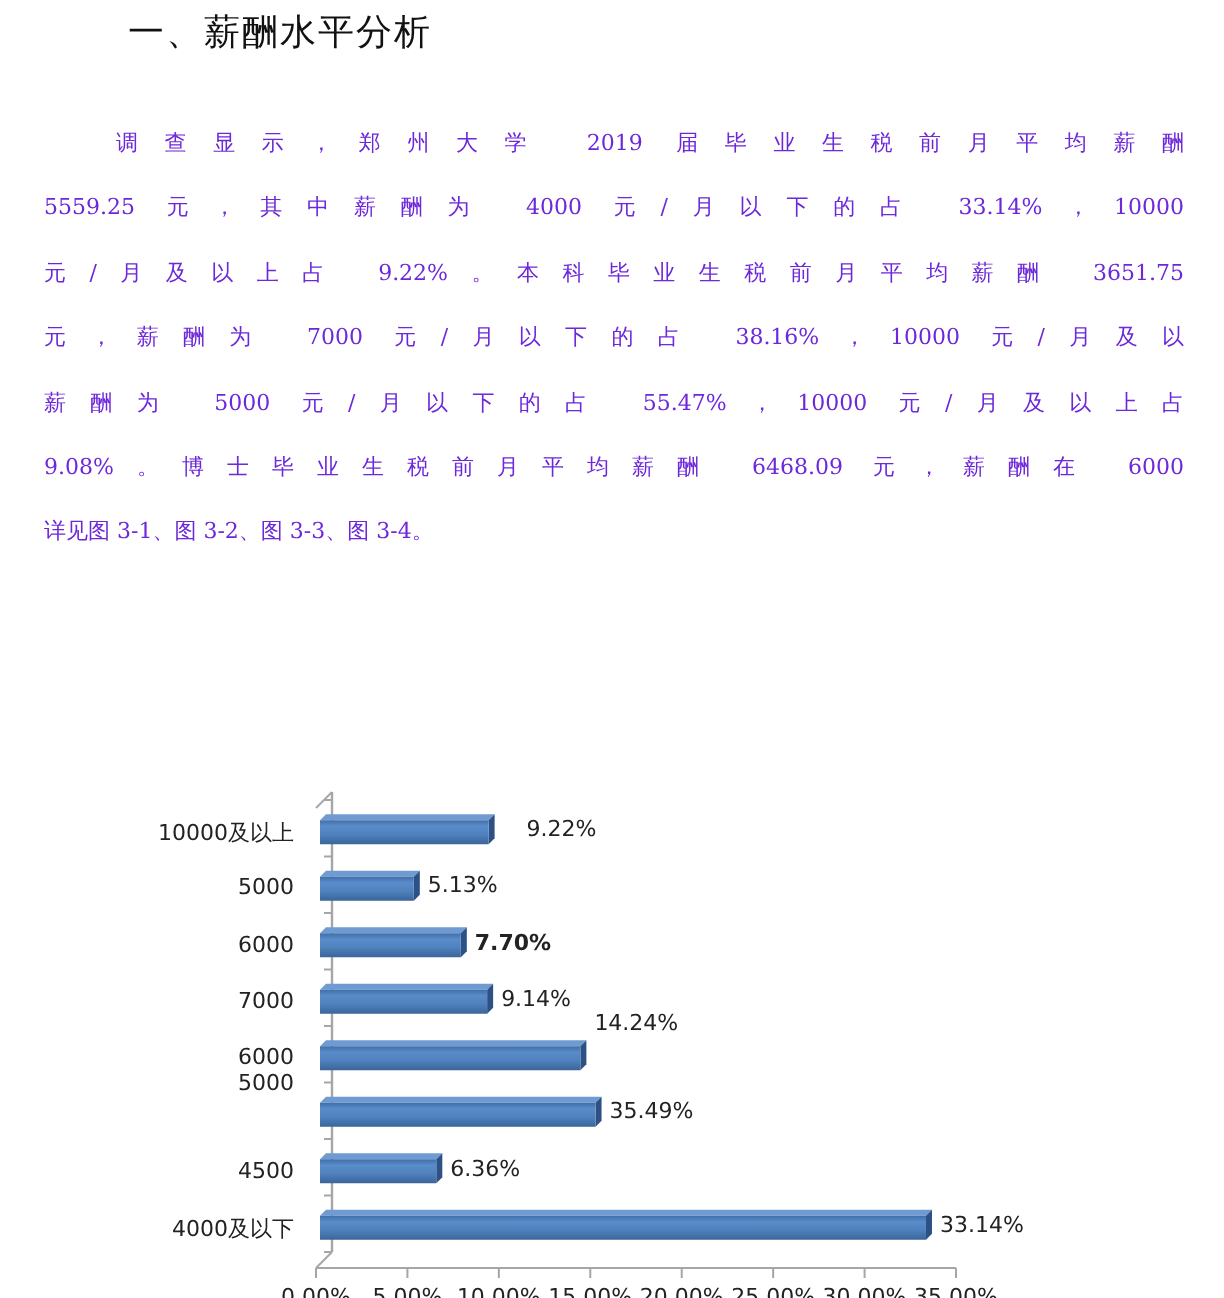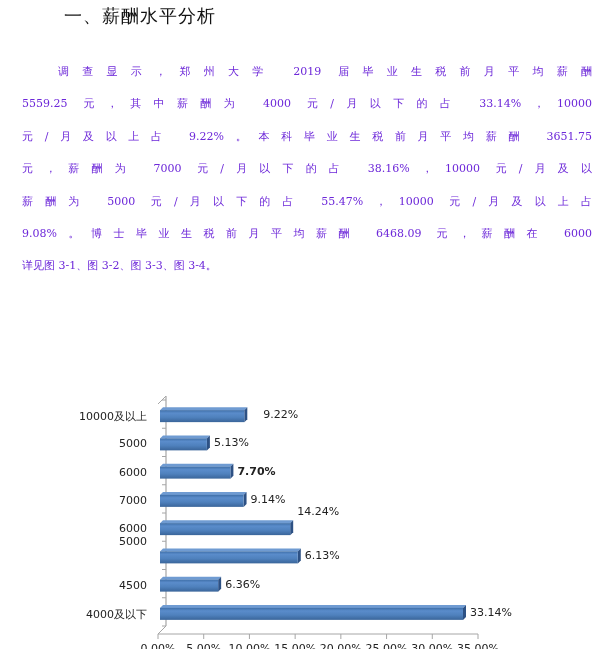--- a/index.html
+++ b/index.html
@@ -103,19 +103,19 @@
     <div class="val-label" style="left: 251.297px; top: 18.125px; margin-left: 12px;">9.22%</div>
     <div class="cat-label" style="left: 57px; top: 19.125px;">10000及以上</div>
     <div class="val-label" style="left: 213.903px; top: 46.375px;">5.13%</div>
     <div class="cat-label" style="left: 57px; top: 47.375px;">5000</div>
     <div class="val-label" style="left: 237.4px; top: 74.625px; font-weight: bold;">7.70%</div>
     <div class="cat-label" style="left: 57px; top: 75.625px;">6000</div>
     <div class="val-label" style="left: 250.566px; top: 102.875px;">9.14%</div>
     <div class="cat-label" style="left: 57px; top: 103.875px;">7000</div>
     <div class="val-label" style="left: 297.194px; top: 115px;">14.24%</div>
     <div class="cat-label" style="left: 57px; top: 132.125px;">6000</div>
-    <div class="val-label" style="left: 304.783px; top: 159.375px;">6.13%</div>
+    <div class="val-label" style="left: 304.783px; top: 159.375px;">35.49%</div>
     <div class="cat-label" style="left: 57px; top: 145px;">5000</div>
     <div class="val-label" style="left: 225.149px; top: 187.625px;">6.36%</div>
     <div class="cat-label" style="left: 57px; top: 188.625px;">4500</div>
     <div class="val-label" style="left: 469.994px; top: 215.875px;">33.14%</div>
     <div class="cat-label" style="left: 57px; top: 216.875px;">4000及以下</div>
   </div>
 
 </body></html>

